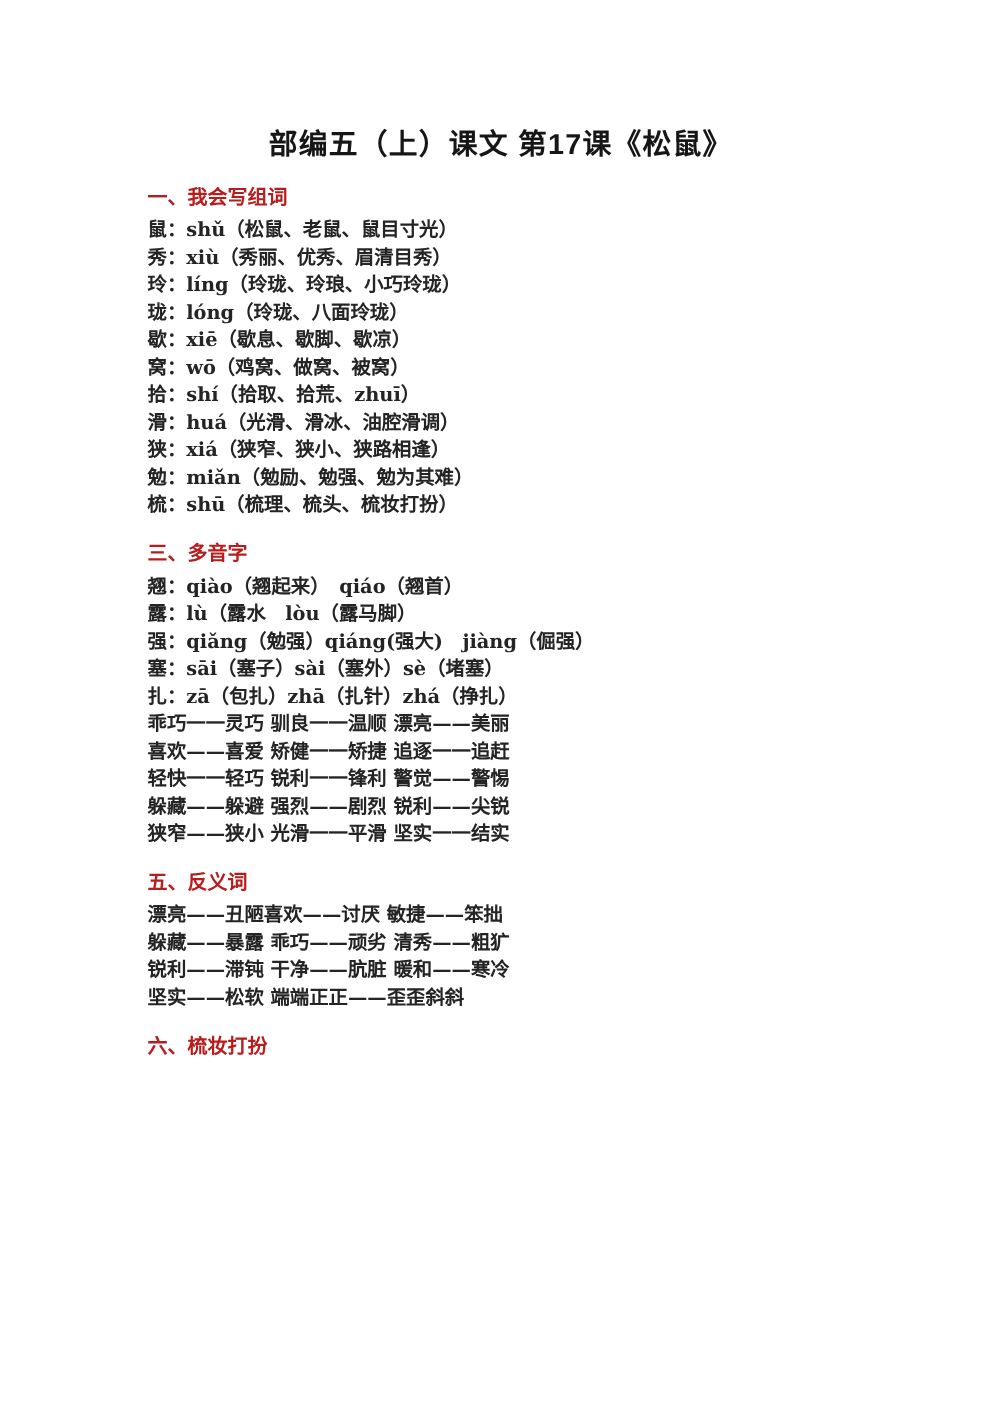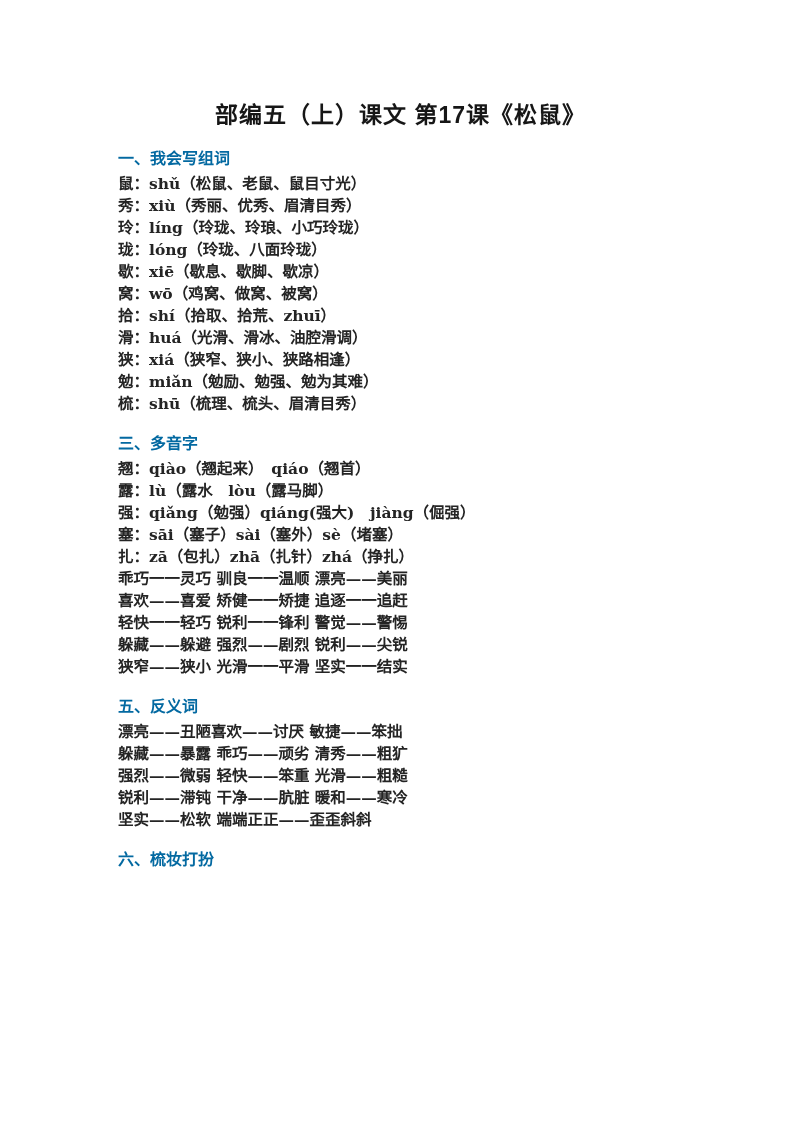--- a/index.html
+++ b/index.html
@@ -32,21 +32,21 @@
   }
   .section {
     margin: 0;
   }
   .section-heading {
     margin: 18px 0 4px 0;
     font-family: "Liberation Sans", "DejaVu Sans", sans-serif;
     font-weight: 700;
     font-size: 16px;
     line-height: 21px;
-    color: #0369a1;
+    color: #b91c1c;
   }
   .word-line {
     margin: 0;
     line-height: 22px;
     white-space: pre-wrap;
     font-weight: bold;
   }
 </style>
 </head>
 <body>
@@ -60,21 +60,21 @@
     <p class="word-line">鼠：shǔ（松鼠、老鼠、鼠目寸光）</p>
     <p class="word-line">秀：xiù（秀丽、优秀、眉清目秀）</p>
     <p class="word-line">玲：líng（玲珑、玲琅、小巧玲珑）</p>
     <p class="word-line">珑：lóng（玲珑、八面玲珑）</p>
     <p class="word-line">歇：xiē（歇息、歇脚、歇凉）</p>
     <p class="word-line">窝：wō（鸡窝、做窝、被窝）</p>
     <p class="word-line">拾：shí（拾取、拾荒、zhuī）</p>
     <p class="word-line">滑：huá（光滑、滑冰、油腔滑调）</p>
     <p class="word-line">狭：xiá（狭窄、狭小、狭路相逢）</p>
     <p class="word-line">勉：miǎn（勉励、勉强、勉为其难）</p>
-    <p class="word-line">梳：shū（梳理、梳头、眉清目秀）</p>
+    <p class="word-line">梳：shū（梳理、梳头、梳妆打扮）</p>
   </div>
 
 
   <div class="section">
     <p class="section-heading">三、多音字</p>
     <p class="word-line">翘：qiào（翘起来）　qiáo（翘首）</p>
     <p class="word-line">露：lù（露水　lòu（露马脚）</p>
     <p class="word-line">强：qiǎng（勉强）qiáng(强大)　jiàng（倔强）</p>
     <p class="word-line">塞：sāi（塞子）sài（塞外）sè（堵塞）</p>
     <p class="word-line">扎：zā（包扎）zhā（扎针）zhá（挣扎）</p>
@@ -85,21 +85,20 @@
     <p class="word-line">喜欢——喜爱 矫健一一矫捷 追逐一一追赶</p>
     <p class="word-line">轻快一一轻巧 锐利一一锋利 警觉——警惕</p>
     <p class="word-line">躲藏——躲避 强烈——剧烈 锐利——尖锐</p>
     <p class="word-line">狭窄——狭小 光滑一一平滑 坚实一一结实</p>
   </div>
 
   <div class="section">
     <p class="section-heading">五、反义词</p>
     <p class="word-line">漂亮——丑陋喜欢——讨厌 敏捷——笨拙</p>
     <p class="word-line">躲藏——暴露 乖巧——顽劣 清秀——粗犷</p>
-    <p class="word-line">强烈——微弱 轻快——笨重 光滑——粗糙</p>
     <p class="word-line">锐利——滞钝 干净——肮脏 暖和——寒冷</p>
     <p class="word-line">坚实——松软 端端正正——歪歪斜斜</p>
   </div>
 
   <div class="section">
     <p class="section-heading">六、梳妆打扮</p>
   </div>
 
 </div>
 

